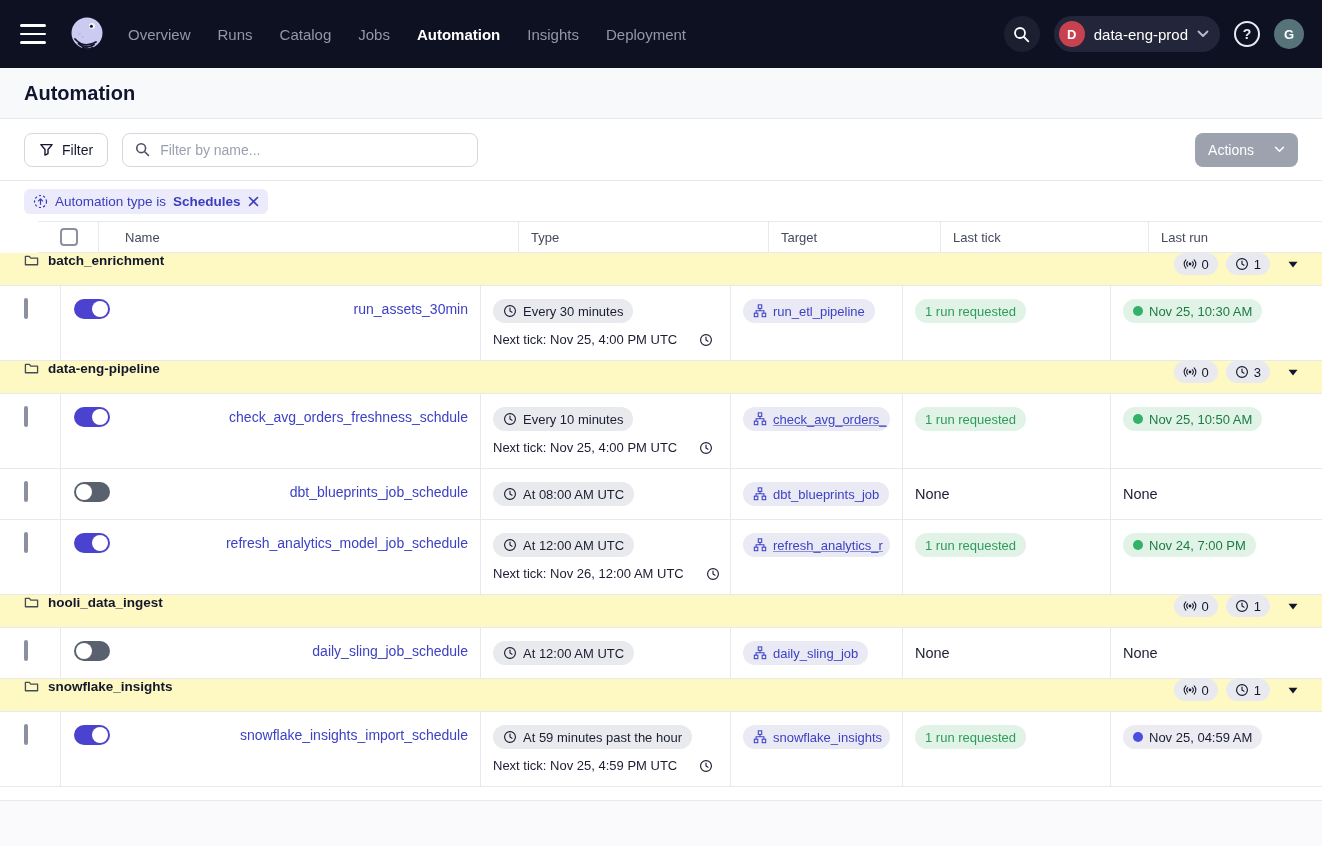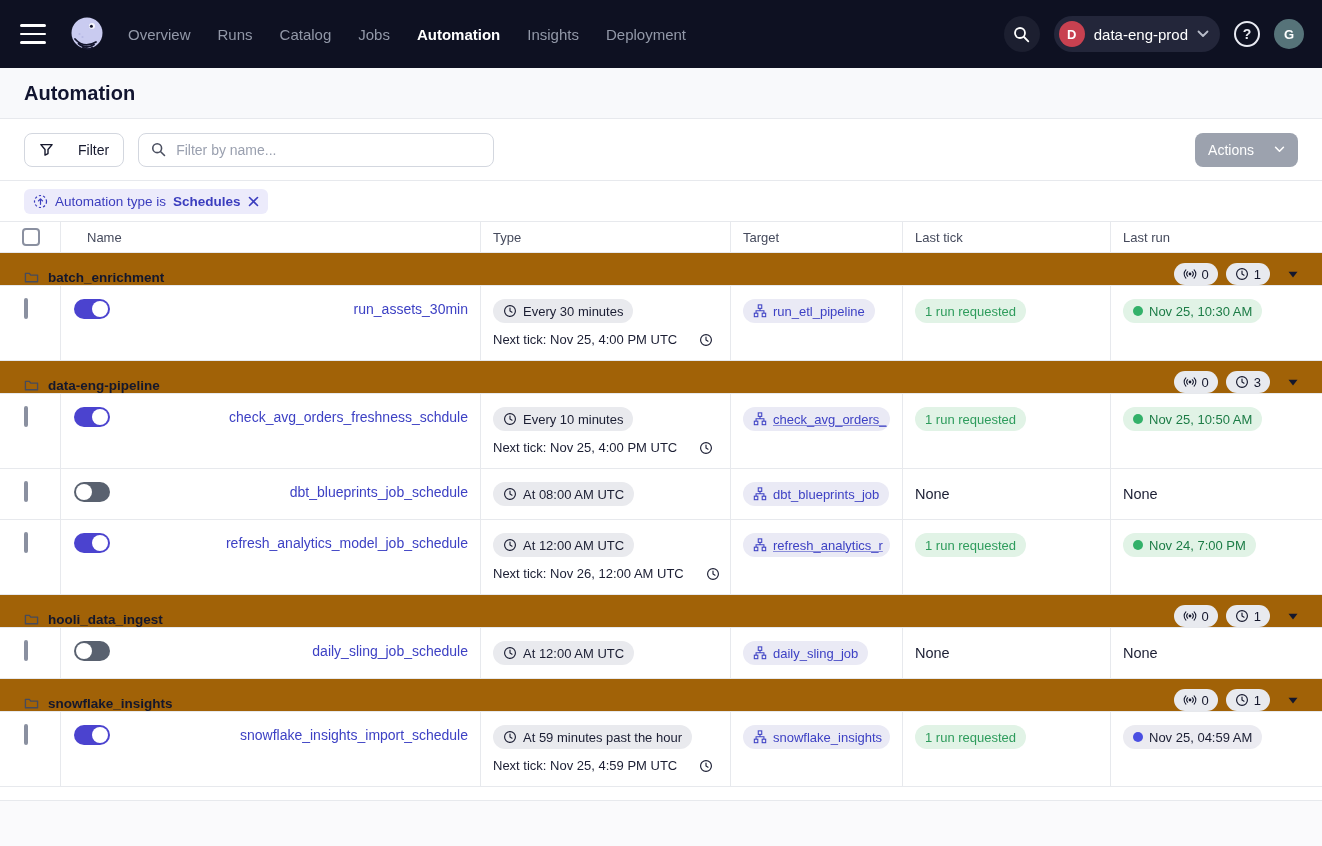--- a/index.html
+++ b/index.html
@@ -22,42 +22,42 @@
   .depl-pill { height:36px; background:#23263A; border-radius:18px; display:flex; align-items:center; gap:9px; padding:0 11px 0 5px; color:#fff; font-size:15px; cursor:pointer; }
   .depl-avatar { width:26px; height:26px; border-radius:50%; background:#C84150; color:#fff; font-size:13px; font-weight:700; display:flex; align-items:center; justify-content:center; }
   .help-btn { width:26px; height:26px; border-radius:50%; border:2px solid #E9EBF3; color:#E9EBF3; font-size:14px; font-weight:700; display:flex; align-items:center; justify-content:center; cursor:pointer; }
   .user-avatar { width:30px; height:30px; border-radius:50%; background:#567379; color:#fff; font-size:13px; font-weight:700; display:flex; align-items:center; justify-content:center; cursor:pointer; }
 
   
   .page-head { height:51px; background:#F8F9FB; border-bottom:1px solid #E7E9ED; display:flex; align-items:center; padding:0 24px; font-size:20px; font-weight:700; color:#121530; }
 
   
   .toolbar { height:62px; border-bottom:1px solid #E7E9ED; display:flex; align-items:center; padding:0 24px; gap:14px; background:#fff; }
-  .btn-filter { height:34px; border:1px solid #D3D7DF; border-radius:8px; background:#fff; display:inline-flex; align-items:center; gap:24px; padding:0 14px; font-size:14px; color:#16192E; cursor:pointer; }
+  .btn-filter { height:34px; border:1px solid #D3D7DF; border-radius:8px; background:#fff; display:inline-flex; align-items:center; gap:8px; padding:0 14px; font-size:14px; color:#16192E; cursor:pointer; }
   .search-box { height:34px; width:356px; border:1px solid #D3D7DF; border-radius:8px; display:flex; align-items:center; gap:8px; padding:0 12px; background:#fff; }
   .search-box input { border:none; outline:none; flex:1; font-size:14px; color:#16192E; font-family:"Liberation Sans",sans-serif; background:transparent; }
   .search-box input::placeholder { color:#9AA0AF; }
   .btn-actions { margin-left:auto; height:34px; background:#9CA2AE; color:#fff; border:none; border-radius:8px; padding:0 13px; display:flex; align-items:center; gap:20px; font-size:14px; cursor:default; font-family:"Liberation Sans",sans-serif; }
 
   
   .chip-row { height:40px; display:flex; align-items:center; padding:0 24px; background:#fff; }
   .chip { background:#ECEBFB; color:#3B3DBE; border-radius:6px; height:25px; display:inline-flex; align-items:center; gap:7px; padding:0 9px; font-size:13.5px; cursor:pointer; }
   .chip b { font-weight:700; }
 
   
   .grid-cols { display:grid; grid-template-columns:61px 420px 250px 172px 208px 1fr; }
-  .thead { border-top:1px solid #E7E9ED; border-bottom:1px solid #E7E9ED; height:32px; font-size:13px; color:#454A5C; background:#fff; }
+  .thead { border-top:1px solid #E7E9ED; border-bottom:1px solid #E7E9ED; height:32px; font-size:13px; color:#454A5C; background:#fff;margin-left:38px; }
   .hcell { height:100%; display:flex; align-items:center; border-right:1px solid #E7E9ED; padding-left:12px; }
   .hcell:last-child { border-right:none; }
   .hcell.hname { padding-left:26px; }
   .hcell.hcheck { padding-left:22px; }
 
   .checkbox { width:18px; height:18px; border:2px solid #8A90A0; border-radius:4px; background:#fff; cursor:pointer; flex:none; }
 
-  .group-row { height:33px; background:#a16207; border-bottom:1px solid #E7E9ED; display:flex; align-items:flex-end; padding:0 24px; }
+  .group-row { height:33px; background:#fef9c3; border-bottom:1px solid #E7E9ED; display:flex; align-items:flex-start; padding:0 24px; }
   .group-row .gname { margin-left:9px; font-size:13.5px; font-weight:700; color:#14172C; }
   .group-right { margin-left:auto; display:flex; align-items:center; gap:8px; }
   .badge { height:22px; background:#E8EAEF; border-radius:11px; display:inline-flex; align-items:center; gap:5px; padding:0 9px; font-size:13px; color:#14172C; }
   .gcaret { margin-left:10px; cursor:pointer; display:flex; }
 
   .trow { border-bottom:1px solid #E7E9ED; background:#fff; }
   .cell { border-right:1px solid #E7E9ED; padding:13px 12px;justify-content:space-between; }
   .cell:last-child { border-right:none; }
   .cell-check { padding:14px 0 0 24px; }
   .cell-name { padding-left:13px; display:flex; align-items:flex-start; gap:12px; }

